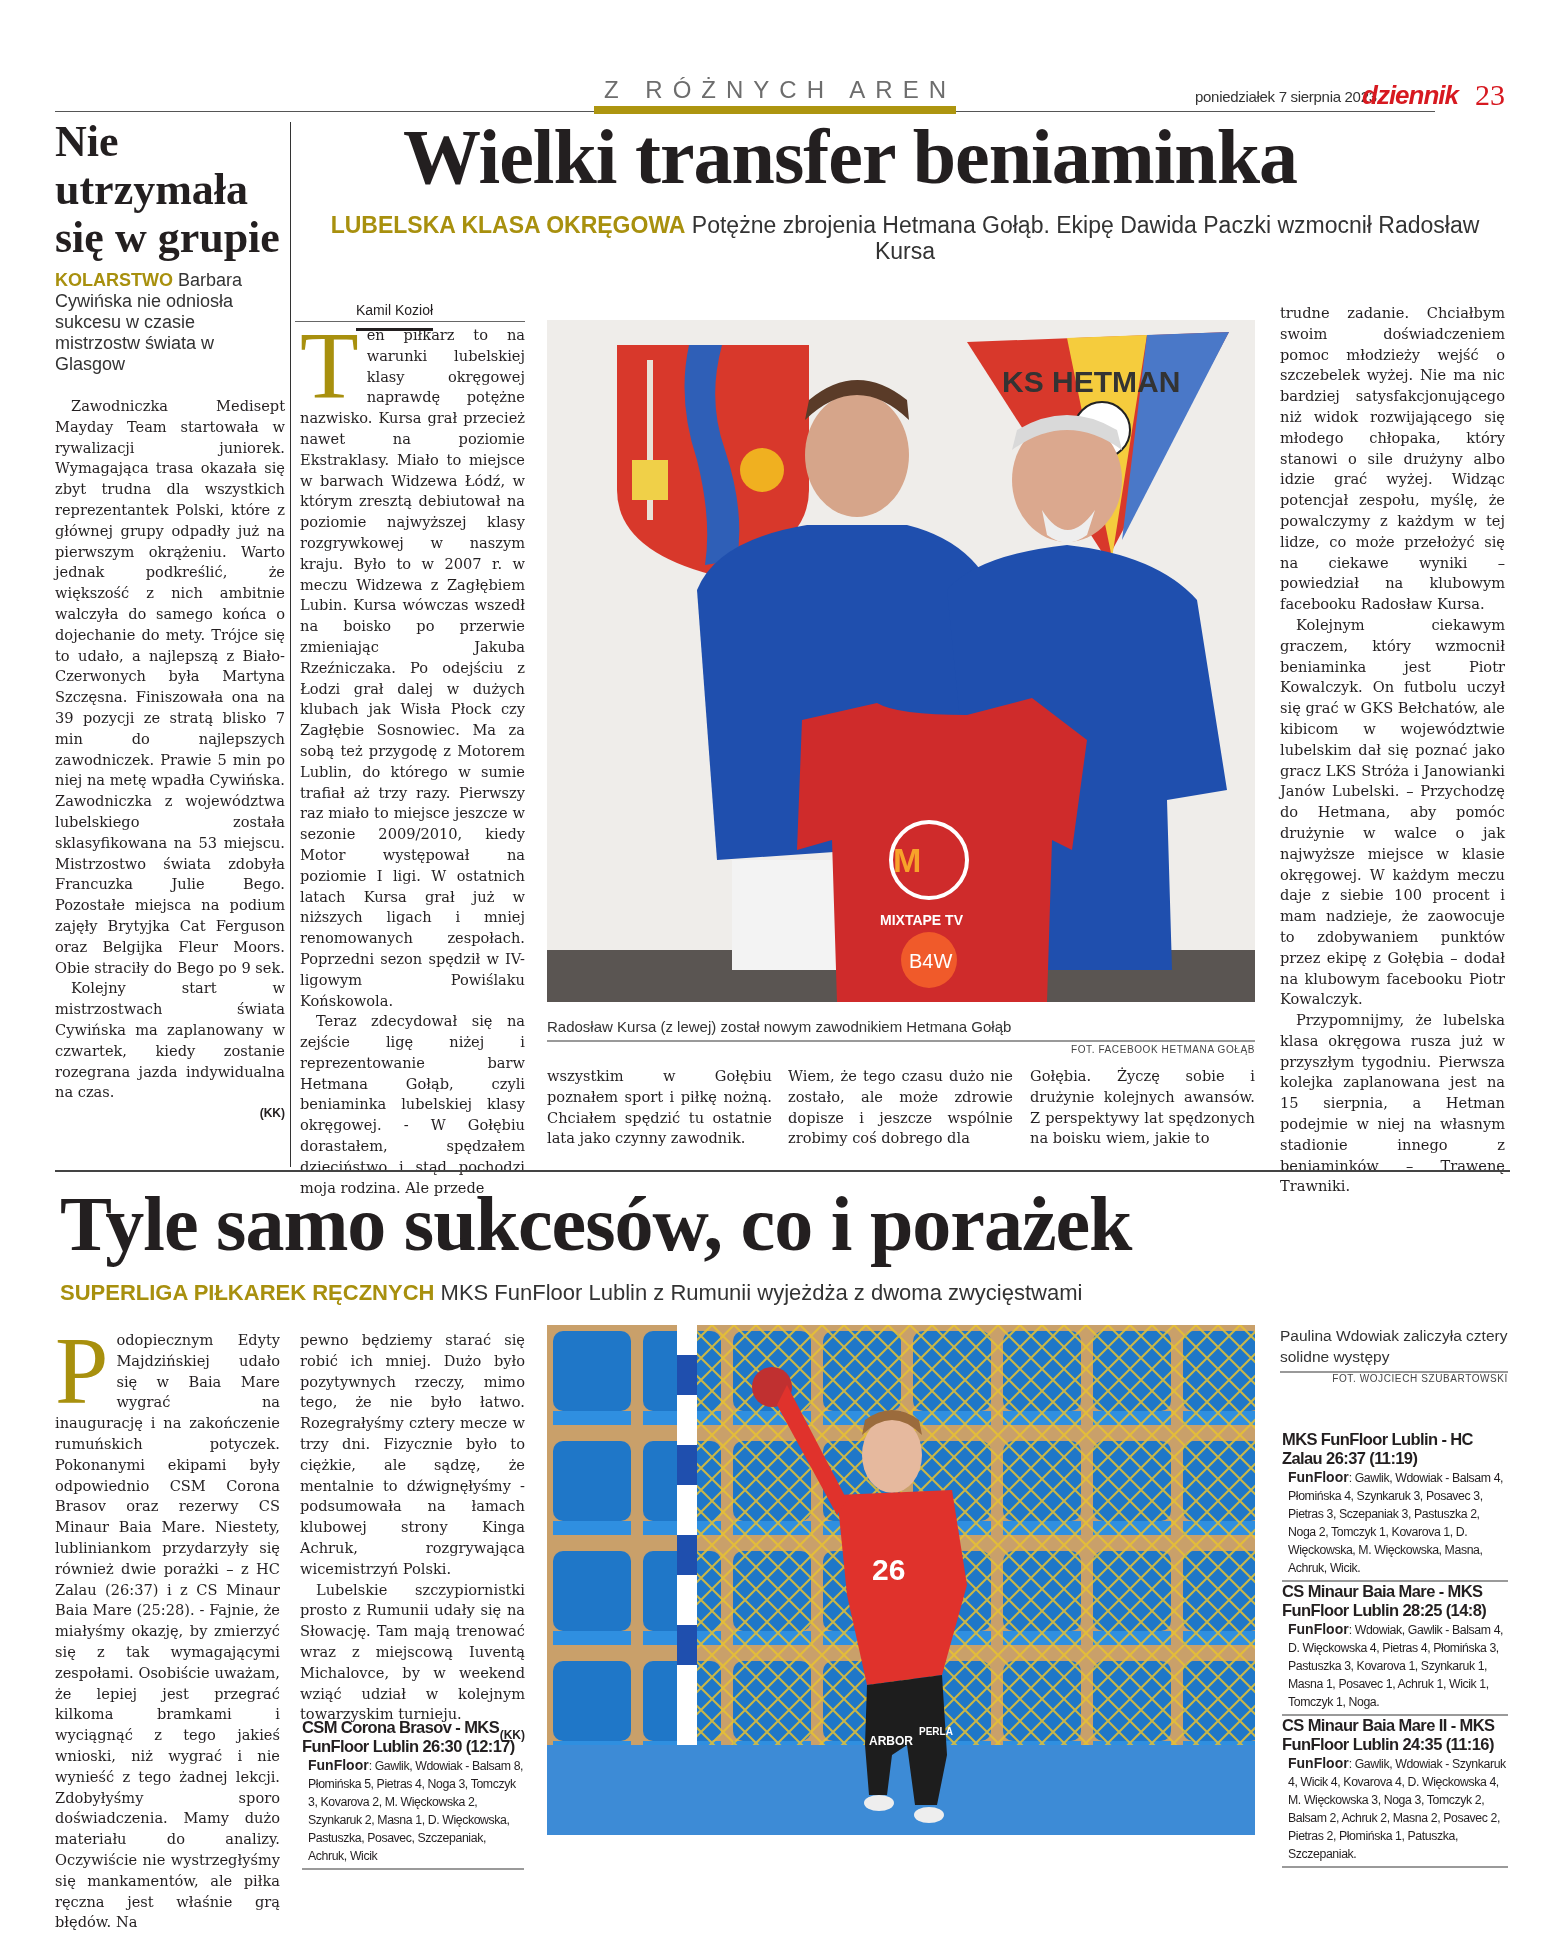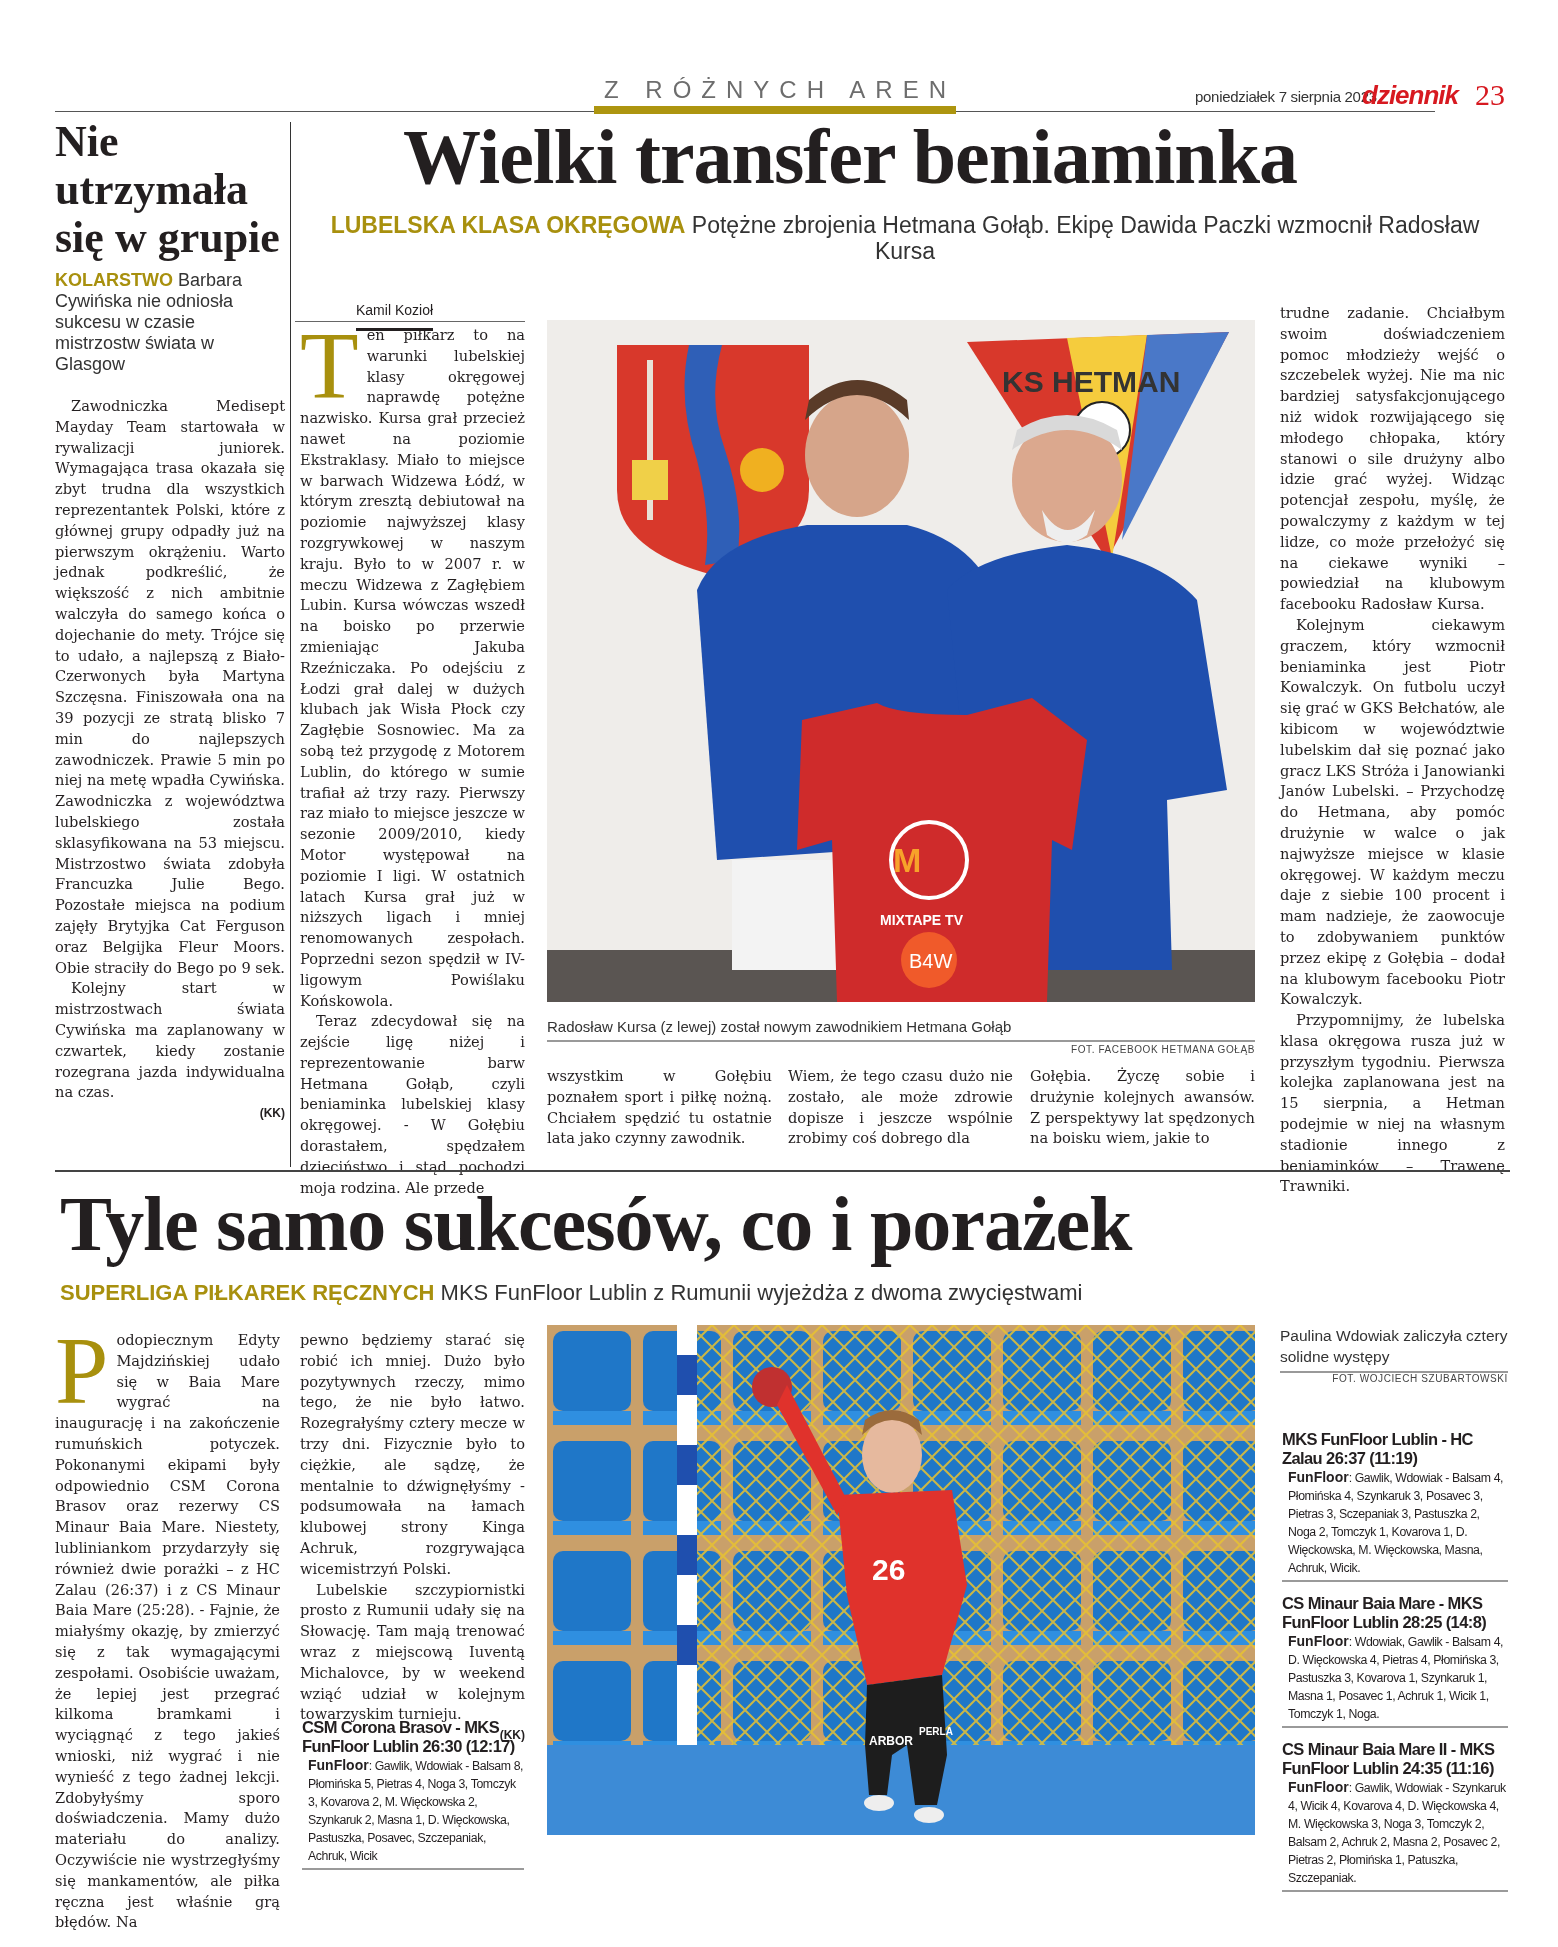--- a/index.html
+++ b/index.html
@@ -38,21 +38,21 @@
   .caption{font-family:"Liberation Sans",sans-serif;font-size:15px;color:#333}
   .credit{font-family:"Liberation Sans",sans-serif;font-size:10px;color:#444;letter-spacing:0.6px;text-align:right}
   .hrule{height:2px;background:#444}
 
   
   .title2{left:60px;top:1182px;width:1440px;text-align:left;font-family:"Liberation Serif",serif;font-weight:bold;font-size:78px;line-height:84px;letter-spacing:-1px}
   .lead2{left:60px;top:1280px;width:1440px;text-align:left;font-family:"Liberation Sans",sans-serif;font-size:22px;color:#333}
   .lead2 b{color:#a8900e}
 
   .result-title{font-family:"Liberation Sans",sans-serif;font-weight:bold;font-size:16.5px;line-height:19px;letter-spacing:-0.6px;color:#231f20}
-  .result-body{font-family:"Liberation Sans",sans-serif;font-size:12.3px;line-height:18px;letter-spacing:-0.4px;color:#231f20;padding-left:6px;padding-bottom:3px;border-bottom:2px solid #9a9a9a;margin-bottom:12px}
+  .result-body{font-family:"Liberation Sans",sans-serif;font-size:12.3px;line-height:18px;letter-spacing:-0.4px;color:#231f20;padding-left:6px;padding-bottom:3px;border-bottom:2px solid #9a9a9a;margin-bottom:0}
   .result-body b{font-size:14px;letter-spacing:0}
 </style>
 </head>
 <body>
 
 <div class="abs section-label">Z RÓŻNYCH AREN</div>
 <div class="abs header-rule"></div>
 <div class="abs gold-bar"></div>
 <div class="abs date">poniedziałek 7 sierpnia 2023</div>
 <div class="abs brand">dziennik</div>

